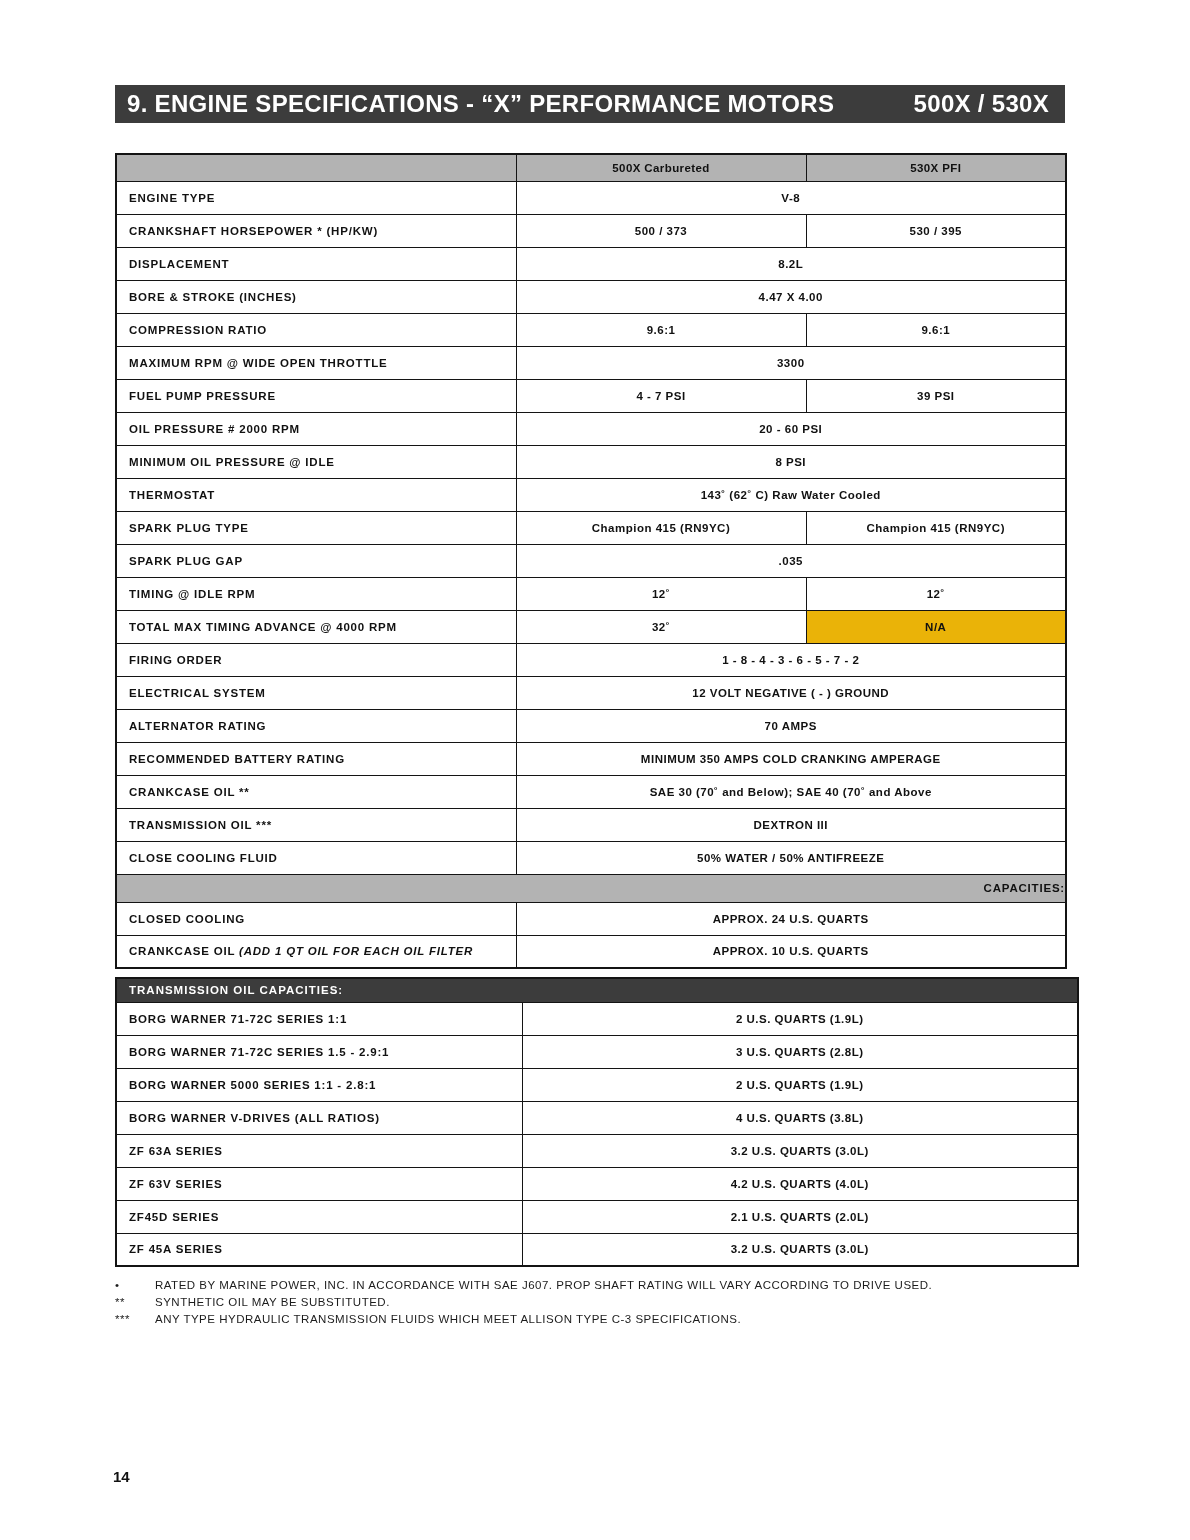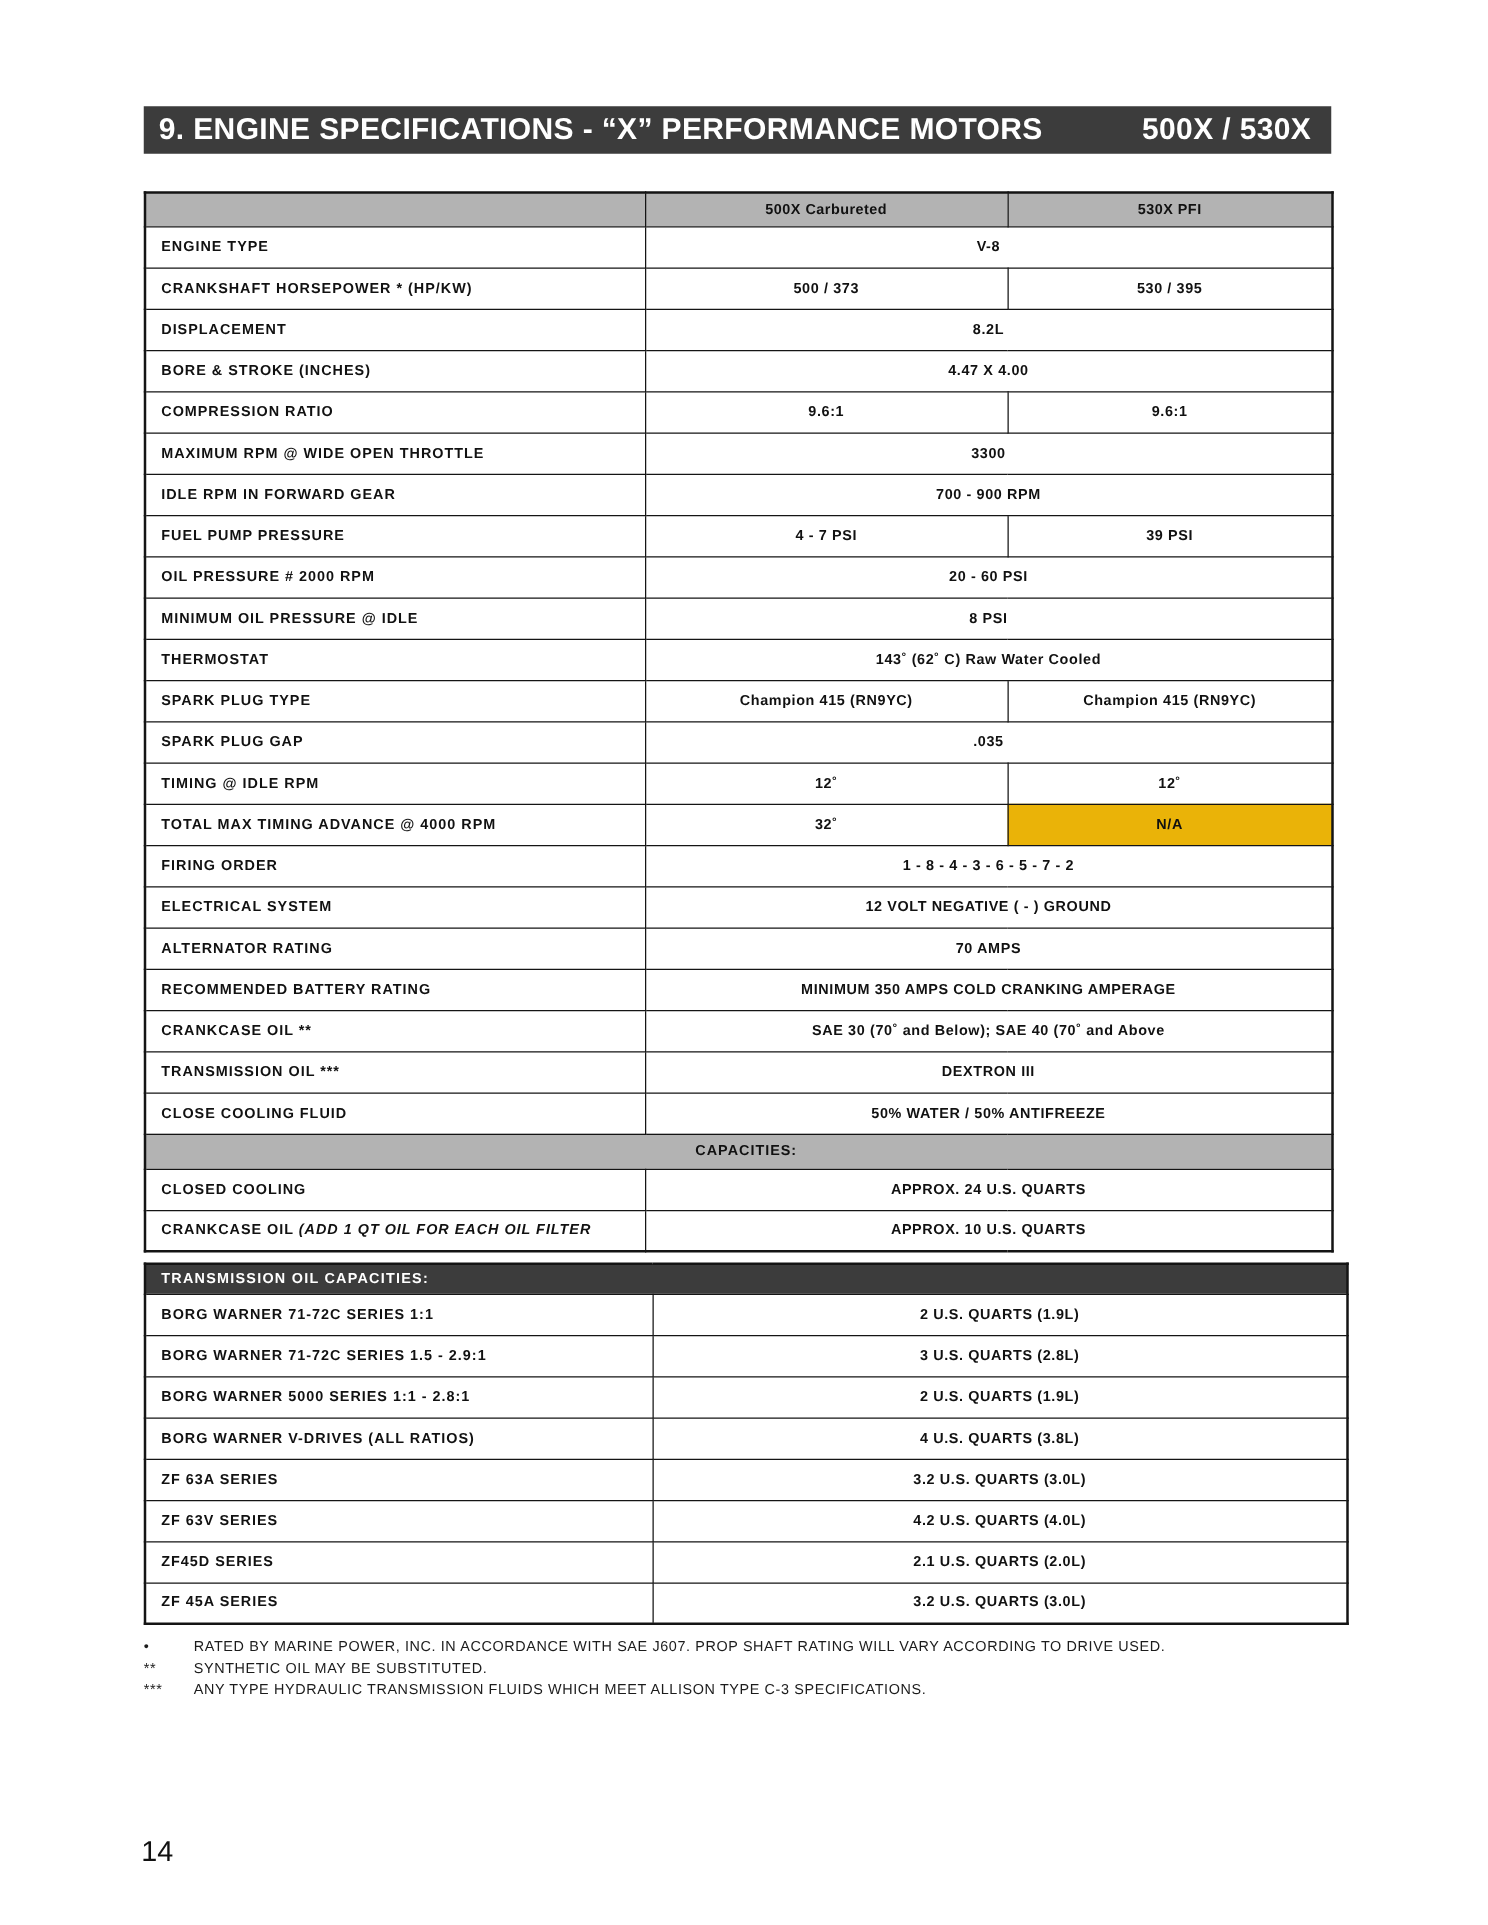--- a/index.html
+++ b/index.html
@@ -58,21 +58,21 @@
   .label-cell em { font-style: italic; }
   .value-cell {
     height: 33px;
     text-align: center;
     letter-spacing: 0.5px;
   }
   .shaded { background: #eab308; }
   .section-cell {
     background: #b3b3b3;
     height: 28px;
-    text-align: center;
+    text-align: right;
     padding-left: 12px;
     letter-spacing: 0.8px;
   }
   .trans-table {
     width: 962px;
     margin-top: 8px;
     border: 2px solid #141414;
   }
   .trans-table .t1 { width: 406px; }
   .trans-table .t2 { width: 556px; }
@@ -93,22 +93,22 @@
   }
   .footnote-row {
     display: flex;
     line-height: 17px;
   }
   .footnote-marker { width: 40px; flex: 0 0 40px; }
   .footnote-text { flex: 1; }
   .page-number {
     position: absolute;
     left: 113px; top: 1468px;
-    font-size: 23px;
-    font-weight: normal;
+    font-size: 15px;
+    font-weight: bold;
   }
 </style>
 </head>
 <body>
 
 <div class="content">
 
   <div class="header-bar">
     <span>9.  ENGINE SPECIFICATIONS - “X” PERFORMANCE MOTORS</span>
     <span>500X / 530X</span>
@@ -146,24 +146,20 @@
           <td class="value-cell" colspan="2">4.47 X 4.00</td>
         </tr>
         <tr>
           <td class="label-cell">COMPRESSION RATIO</td>
           <td class="value-cell">9.6:1</td>
           <td class="value-cell">9.6:1</td>
         </tr>
         <tr>
           <td class="label-cell">MAXIMUM RPM @ WIDE OPEN THROTTLE</td>
           <td class="value-cell" colspan="2">3300</td>
-        </tr>
-        <tr>
-          <td class="label-cell">IDLE RPM IN FORWARD GEAR</td>
-          <td class="value-cell" colspan="2">700 - 900 RPM</td>
         </tr>
         <tr>
           <td class="label-cell">FUEL PUMP PRESSURE</td>
           <td class="value-cell">4 - 7  PSI</td>
           <td class="value-cell">39 PSI</td>
         </tr>
         <tr>
           <td class="label-cell">OIL PRESSURE # 2000 RPM</td>
           <td class="value-cell" colspan="2">20 - 60 PSI</td>
         </tr>

